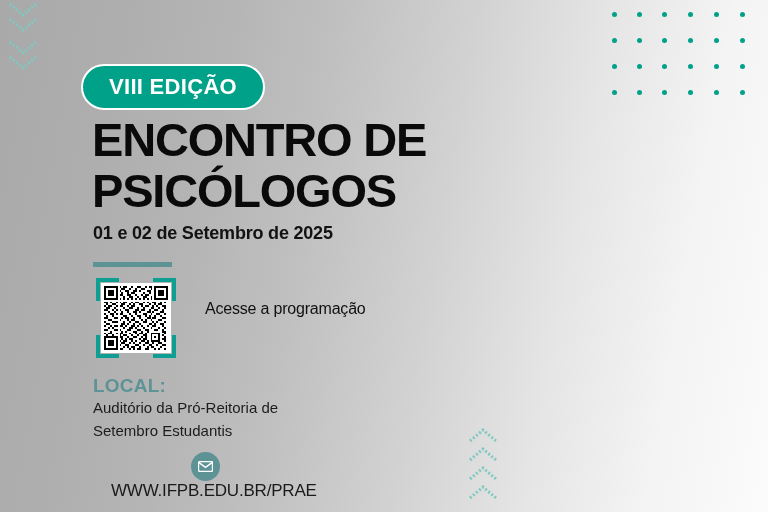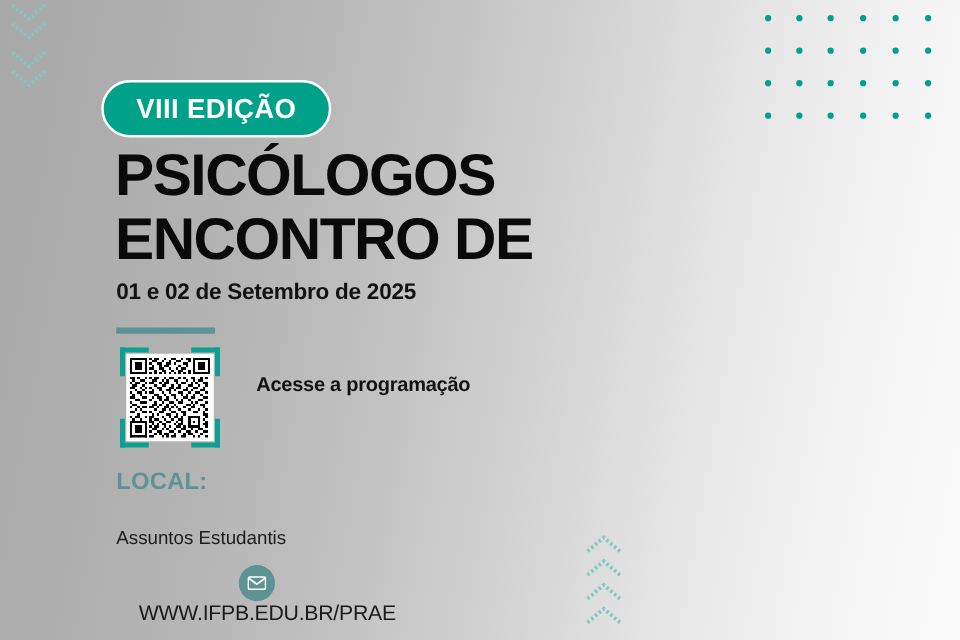--- a/index.html
+++ b/index.html
@@ -139,21 +139,21 @@
   .qr-bracket.tl { left: 0; top: 0; border-right: none; border-bottom: none; }
   .qr-bracket.tr { right: 0; top: 0; border-left: none; border-bottom: none; }
   .qr-bracket.bl { left: 0; bottom: 0; border-right: none; border-top: none; }
   .qr-bracket.br { right: 0; bottom: 0; border-left: none; border-top: none; }
 
   #qr-caption {
     position: absolute;
     left: 205px;
     top: 300px;
     font-size: 16px;
-    font-weight: bold;
+    font-weight: normal;
     color: #111111;
     letter-spacing: -0.2px;
     white-space: nowrap;
   }
 
   
   #local-label {
     position: absolute;
     left: 93px;
     top: 375px;
@@ -323,22 +323,22 @@
     <span class="dot" style="left:25px;  top:78px;"></span>
     <span class="dot" style="left:50px;  top:78px;"></span>
     <span class="dot" style="left:76px;  top:78px;"></span>
     <span class="dot" style="left:102px; top:78px;"></span>
     <span class="dot" style="left:128px; top:78px;"></span>
   </div>
 
   <div id="badge">VIII EDIÇÃO</div>
 
   <div id="title-block">
+    <div class="title-line">ENCONTRO DE</div>
     <div class="title-line">PSICÓLOGOS</div>
-    <div class="title-line">ENCONTRO DE</div>
   </div>
 
   <div id="event-date">01 e 02 de Setembro de 2025</div>
 
   <div id="divider"></div>
 
   <div id="qr-wrap">
     <div id="qr-code">
       <svg viewBox="0 0 33 33" shape-rendering="crispEdges">
         <rect width="33" height="33" fill="#ffffff"></rect>
@@ -633,21 +633,22 @@
     </div>
     <span class="qr-bracket tl"></span>
     <span class="qr-bracket tr"></span>
     <span class="qr-bracket bl"></span>
     <span class="qr-bracket br"></span>
   </div>
 
   <div id="qr-caption">Acesse a programação</div>
 
   <div id="local-label">LOCAL:</div>
-  <div id="local-line2">Assuntos Estudantis</div>
+  <div id="local-line1">Auditório da Pró-Reitoria de</div>
+  <div id="local-line2">Setembro Estudantis</div>
 
   <div id="website-row">
     <span id="envelope-icon">
       <svg width="15" height="11" viewBox="0 0 15 11">
         <rect x="0.5" y="0.5" width="14" height="10" rx="1.5" fill="none" stroke="#ffffff" stroke-width="1.4"></rect>
         <path d="M1 1.6 L7.5 6.4 L14 1.6" fill="none" stroke="#ffffff" stroke-width="1.4"></path>
       </svg>
     </span>
     <span id="website-url">WWW.IFPB.EDU.BR/PRAE</span>
   </div>

